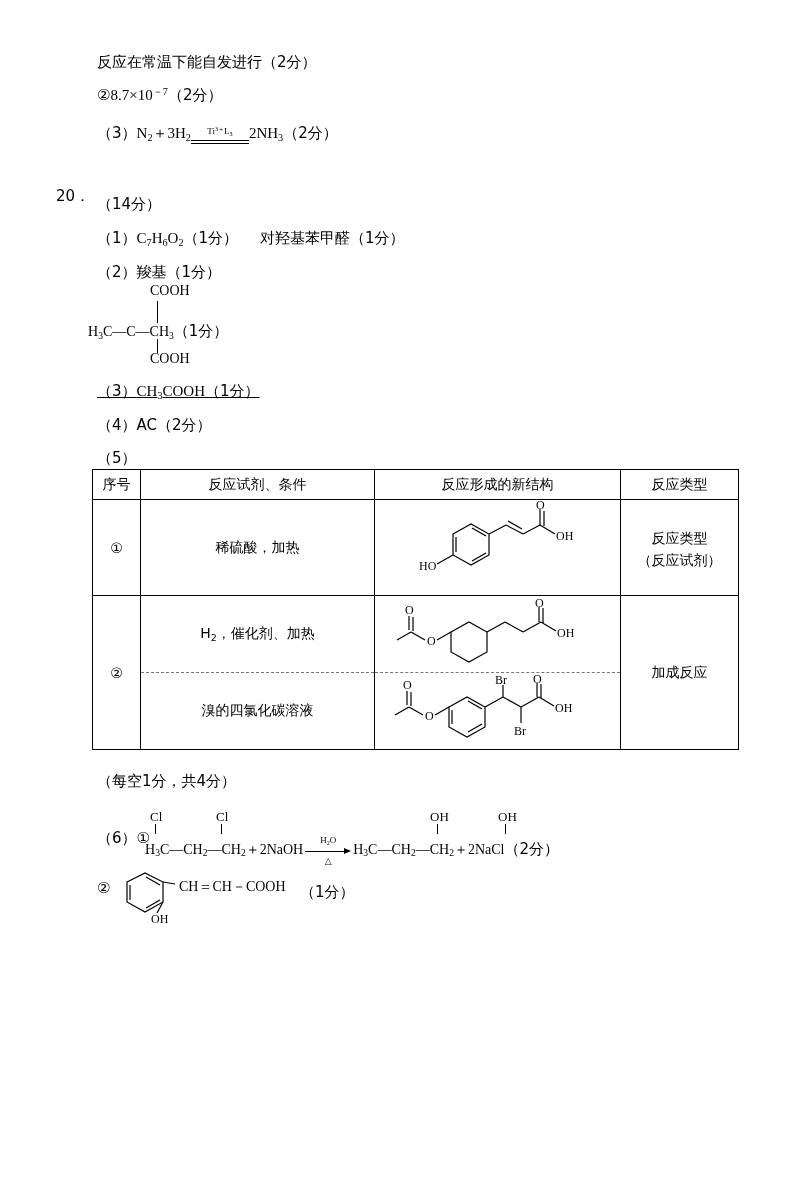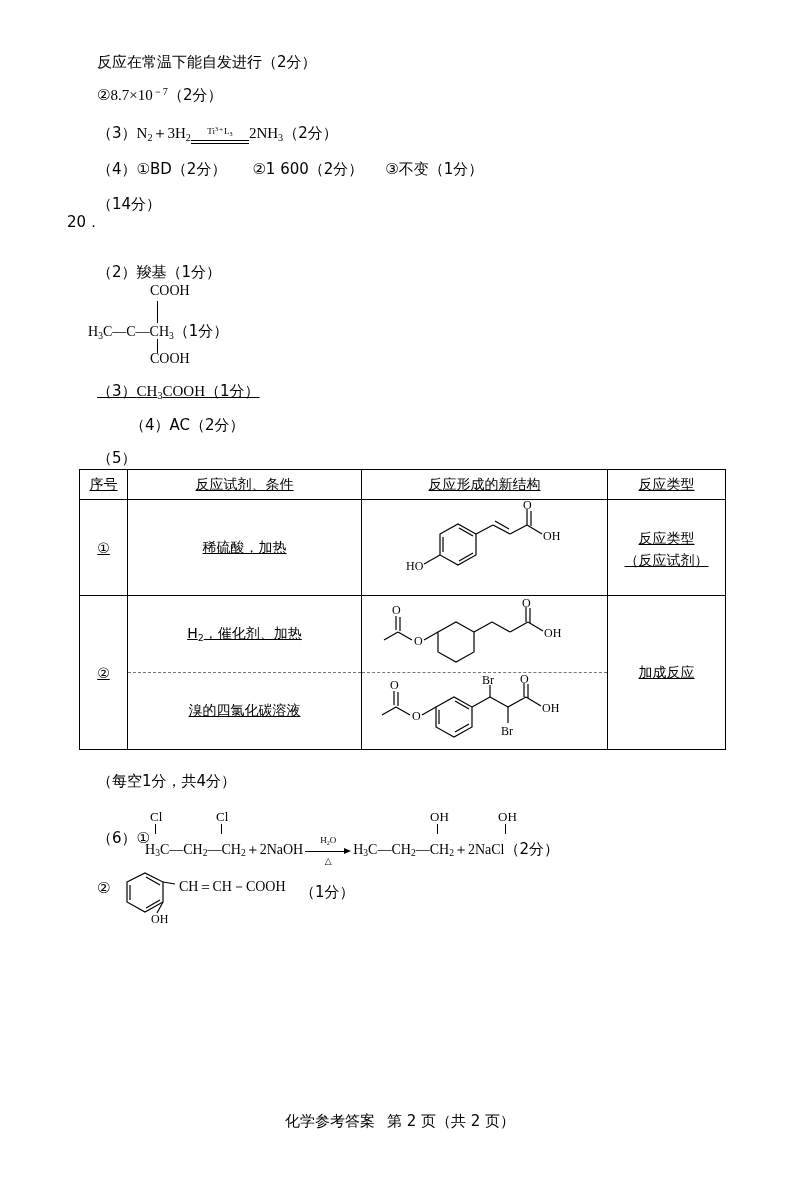--- a/index.html
+++ b/index.html
@@ -128,53 +128,53 @@
   <div class="line cn" style="left:97px; top:54px;">反应在常温下能自发进行（2分）</div>
 
   <div class="line" style="left:97px; top:86px;">
     <span class="cn">②</span><span class="num">8.7</span><span class="num">×10</span><sup>－7</sup><span class="cn">（2分）</span>
   </div>
 
   <div class="line" style="left:97px; top:124px;">
     <span class="cn">（3）</span><span class="num">N</span><sub>2</sub><span class="num">＋3H</span><sub>2</sub><span class="arrow-box"><span class="arrow-top"><span>Ti</span><sup>3＋</sup><span>L</span><sub>3</sub></span><span class="arrow-double"></span></span><span class="num">2NH</span><sub>3</sub><span class="cn">（2分）</span>
   </div>
 
-  <div class="line cn" style="left:97px; top:161px;">
-    <span>（4）</span><span>①BD（2分）</span><span style="display:inline-block; width:26px;"></span><span>②1 600（2分）</span><span style="display:inline-block; width:22px;"></span><span>③不变（1分）</span>
-  </div>
-
-  <div class="line cn" style="left:56px; top:214px;margin-left:11px;">20．</div>
+
+  <div class="line cn" style="left:56px; top:188px;">20．</div>
   <div class="line cn" style="left:97px; top:196px;">（14分）</div>
 
+  <div class="line" style="left:97px; top:230px;">
+    <span class="cn">（1）</span><span class="num">C</span><sub>7</sub><span class="num">H</span><sub>6</sub><span class="num">O</span><sub>2</sub><span class="cn">（1分）</span><span style="display:inline-block; width:22px;"></span><span class="cn">对羟基苯甲醛（1分）</span>
+  </div>
 
   <div class="line cn" style="left:97px; top:264px;">
     <span>（2）</span><span>羧基（1分）</span>
   </div>
 
   <div class="struct2" style="left:88px; top:283px; width:260px; height:80px;">
     <div style="position:absolute; left:62px; top:0px;">COOH</div>
     <div class="v" style="left:69px; top:18px; height:22px;"></div>
     <div style="position:absolute; left:0px; top:39px; white-space:nowrap;">
       <span>H</span><sub>3</sub><span>C</span><span>—</span><span>C</span><span>—</span><span>CH</span><sub>3</sub><span class="cn" style="font-size:15px;">（1分）</span>
     </div>
     <div class="v" style="left:69px; top:56px; height:14px;"></div>
     <div style="position:absolute; left:62px; top:68px;">COOH</div>
   </div>
 
   <div class="line" style="left:97px; top:383px;text-decoration:underline;">
     <span class="cn">（3）</span><span class="num">CH</span><sub>3</sub><span class="num">COOH</span><span class="cn">（1分）</span>
   </div>
 
-  <div class="line cn" style="left:97px; top:417px;margin-left:33px;">
+  <div class="line cn" style="left:97px; top:417px;">
     <span>（4）</span><span>AC（2分）</span>
   </div>
 
   <div class="line cn" style="left:97px; top:450px;">（5）</div>
 
-  <table class="qtable" style="left:79px; top:469px; width:646px;text-decoration:underline;">
+  <table class="qtable" style="left:92px; top:469px; width:646px;">
     <colgroup>
       <col style="width:48px;">
       <col style="width:234px;">
       <col style="width:246px;">
       <col style="width:118px;">
     </colgroup>
     <tbody>
       <tr style="height:30px;">
         <td>序号</td>
         <td>反应试剂、条件</td>
@@ -330,17 +330,14 @@
         <line x1="47" y1="28" x2="33" y2="36"></line>
         <line x1="50" y1="10" x2="62" y2="12"></line>
         <line x1="50" y1="30" x2="44" y2="41"></line>
       </g>
       <text x="38" y="51" font-family="Liberation Serif, serif" font-size="12">OH</text>
     </svg>
   </div>
   <div class="line" style="left:179px; top:879px; font-size:14px;">CH＝CH－COOH</div>
   <div class="line cn" style="left:300px; top:884px;">（1分）</div>
 
-  <div class="footer" style="top:1112px;">
-    <span>化学参考答案</span><span style="display:inline-block; width:12px;"></span><span>第 2 页（共 2 页）</span>
-  </div>
 
 </div>
 
 </body></html>

